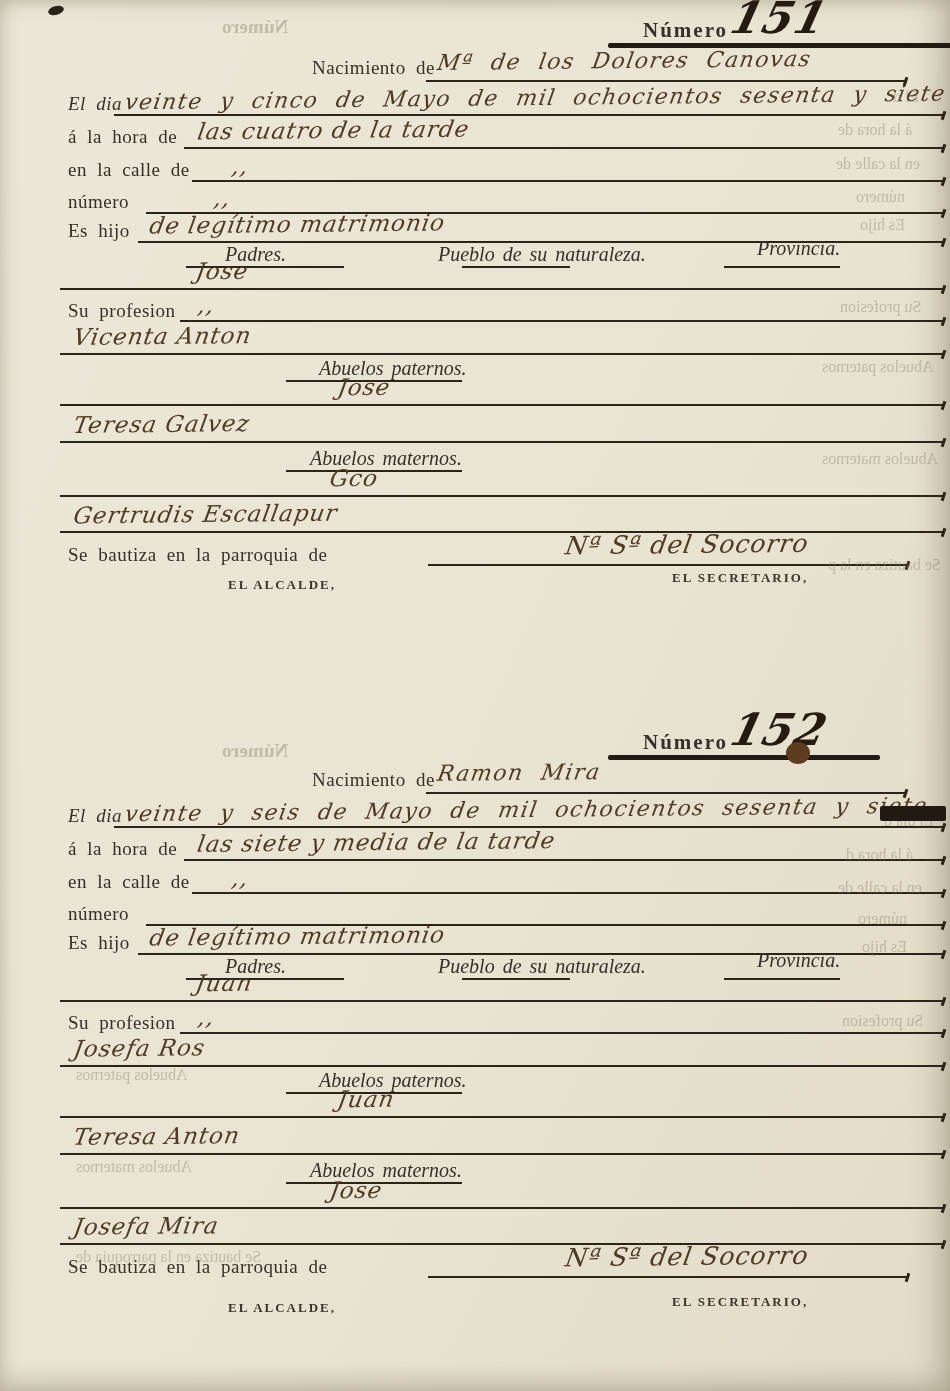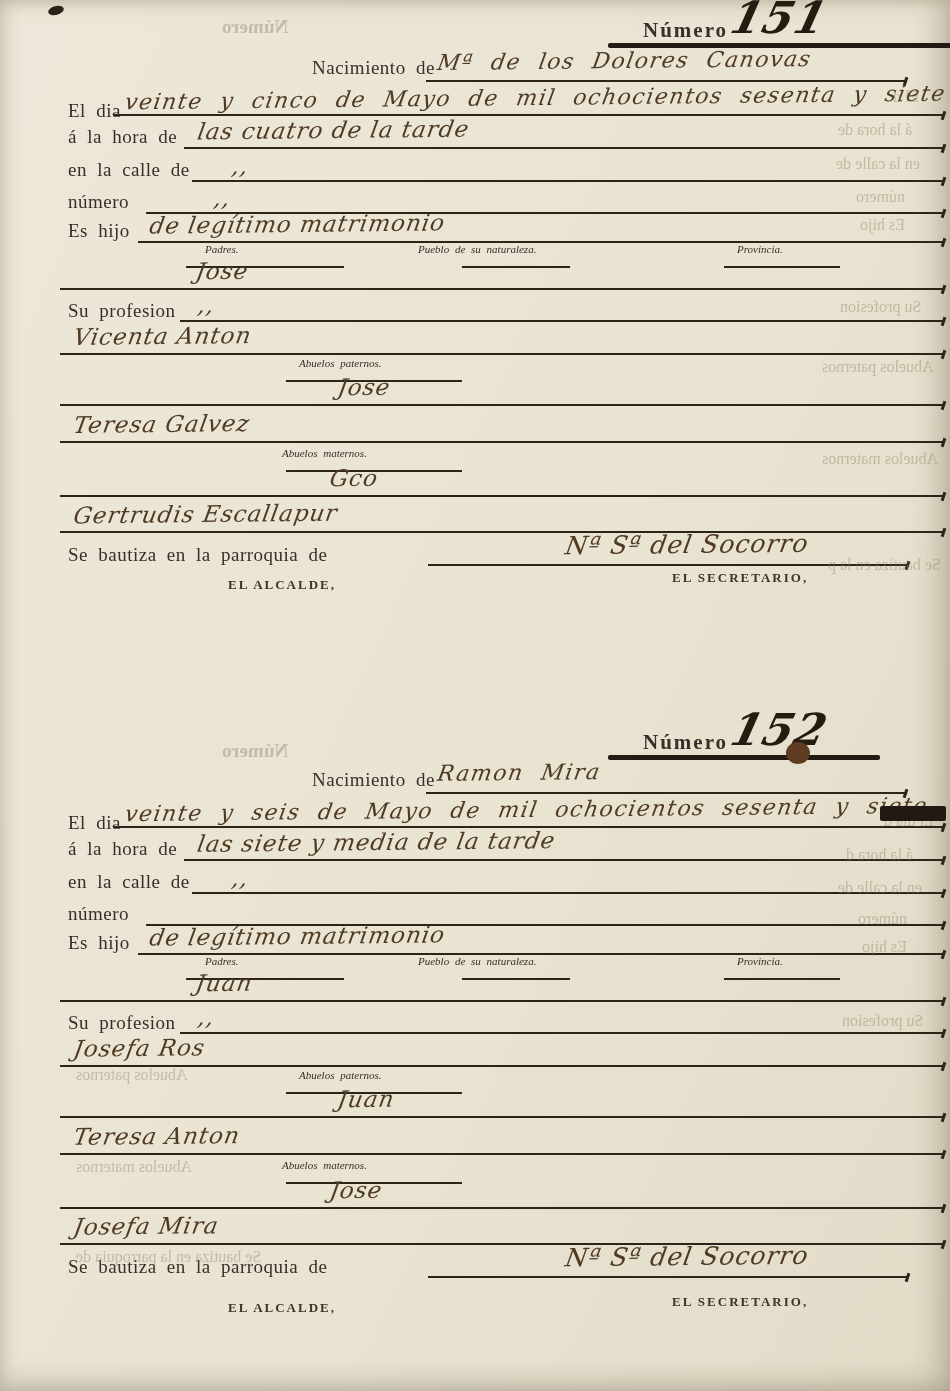--- a/index.html
+++ b/index.html
@@ -11,22 +11,22 @@
                inset 6px 0 14px rgba(92,82,56,.08),
                inset 0 4px 10px rgba(92,82,56,.06);
     font-family:"Liberation Serif",serif;
   }
   .record{position:absolute;left:0;width:950px;height:625px;}
   #rec1{top:0;} #rec2{top:712px;}
 
   .pl{position:absolute;font-family:"Liberation Serif",serif;font-size:19px;color:#36302a;
       letter-spacing:.5px;word-spacing:5px;white-space:nowrap;}
   .num-label{font-size:21px;font-weight:bold;letter-spacing:2px;}
-  .ph{position:absolute;font-family:"Liberation Serif",serif;font-style:italic;font-size:11px;
-      color:#36302a;white-space:nowrap;word-spacing:3px;}
+  .ph{position:absolute;font-family:"Liberation Serif",serif;font-style:italic;font-size:20px;
+      color:#36302a;white-space:nowrap;word-spacing:3px;margin-left:20px;}
   .sig{position:absolute;font-family:"Liberation Serif",serif;font-weight:bold;font-size:13px;
       letter-spacing:2px;color:#3c352c;white-space:nowrap;}
   .line{position:absolute;height:2px;background:#2c2419;}
   .line.hook::after{content:"";position:absolute;right:-1px;top:-3px;width:3px;height:9px;
       background:inherit;transform:rotate(18deg);}
   .hul{position:absolute;height:2px;background:#2c2419;}
   .thick{height:5px;background:#211b14;border-radius:2px;}
   .hw{position:absolute;font-family:"DejaVu Serif",serif;font-style:italic;color:#4f3a22;
       font-size:23px;letter-spacing:1px;white-space:nowrap;transform:skewX(-10deg) rotate(-.6deg);}
   .hw.stretch{word-spacing:9px;letter-spacing:1.5px;font-size:22px;}
@@ -36,55 +36,55 @@
   .blot{position:absolute;}
 
   
   .r-numero-label{left:643px;top:18px;}
   .r-numero-hw{left:732px;top:-8px;}
   .r-numero-line{left:608px;top:43px;width:352px;}
   .rec2 .r-numero-line{width:272px;}
   .r-nac-label{left:312px;top:57px;}
   .r-nac-line{left:426px;top:80px;width:480px;}
   .r-nac-hw{left:438px;top:48px;}
-  .r-eldia-label{left:68px;top:100px;}
+  .r-eldia-label{left:68px;top:93px;font-style:italic;}
   .r-eldia-line{left:114px;top:114px;width:830px;}
   .r-eldia-hw{left:126px;top:85px;}
   .r-hora-label{left:68px;top:126px;}
   .r-hora-line{left:184px;top:147px;width:760px;}
   .r-hora-hw{left:198px;top:117px;}
   .r-calle-label{left:68px;top:159px;}
   .r-calle-line{left:192px;top:180px;width:752px;}
   .r-calle-hw{left:232px;top:153px;}
   .r-numf-label{left:68px;top:191px;}
   .r-numf-line{left:146px;top:212px;width:798px;}
   .r-numf-hw{left:214px;top:185px;}
   .r-hijo-label{left:68px;top:220px;}
   .r-hijo-line{left:138px;top:241px;width:806px;}
   .r-hijo-hw{left:150px;top:211px;}
   .r-h-padres{left:205px;top:243px;}
   .r-h-padres-ul{left:186px;top:266px;width:158px;}
   .r-h-pueblo{left:418px;top:243px;font-style:italic;}
   .r-h-pueblo-ul{left:462px;top:266px;width:108px;}
-  .r-h-prov{left:737px;top:243px;text-align:center;}
+  .r-h-prov{left:737px;top:237px;text-align:center;}
   .r-h-prov-ul{left:724px;top:266px;width:116px;}
   .r-padre-line{left:60px;top:288px;width:884px;}
   .r-padre-hw{left:196px;top:258px;}
   .r-prof-label{left:68px;top:300px;}
   .r-prof-line{left:180px;top:320px;width:764px;}
   .r-prof-hw{left:198px;top:292px;}
   .r-madre-line{left:60px;top:353px;width:884px;}
   .r-madre-hw{left:74px;top:323px;}
   .r-abp-label{left:299px;top:357px;}
   .r-abp-ul{left:286px;top:380px;width:176px;}
   .r-abp1-line{left:60px;top:404px;width:884px;}
   .r-abp1-hw{left:338px;top:374px;}
   .r-abp2-line{left:60px;top:441px;width:884px;}
   .r-abp2-hw{left:74px;top:411px;}
-  .r-abm-label{left:282px;top:447px;text-align:right;}
+  .r-abm-label{left:290px;top:447px;text-align:right;}
   .r-abm-ul{left:286px;top:470px;width:176px;}
   .r-abm1-line{left:60px;top:495px;width:884px;}
   .r-abm1-hw{left:330px;top:465px;}
   .r-abm2-line{left:60px;top:531px;width:884px;}
   .r-abm2-hw{left:74px;top:501px;}
   .r-baut-label{left:68px;top:544px;}
   .r-baut-line{left:428px;top:564px;width:480px;}
   .r-baut-hw{left:566px;top:530px;font-size:25px;}
   .r-alcalde{left:228px;top:577px;}
   .r-secretario{left:672px;top:570px;}

